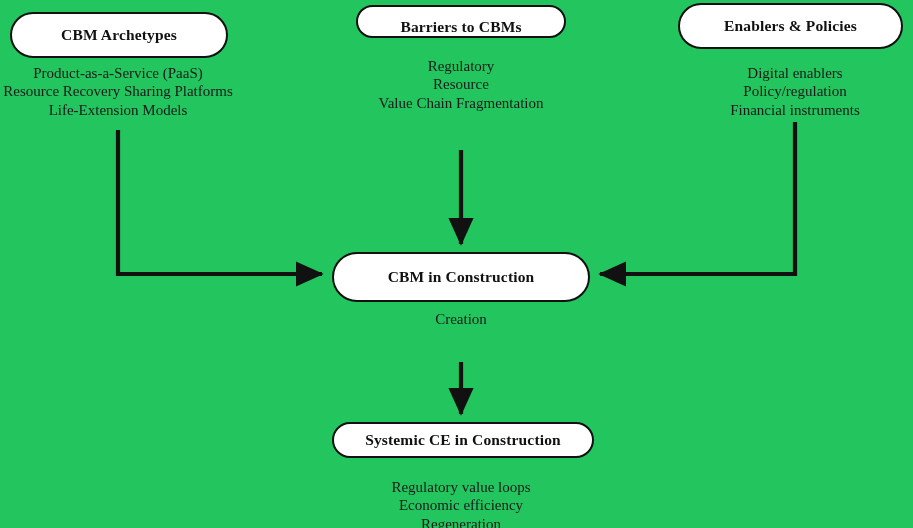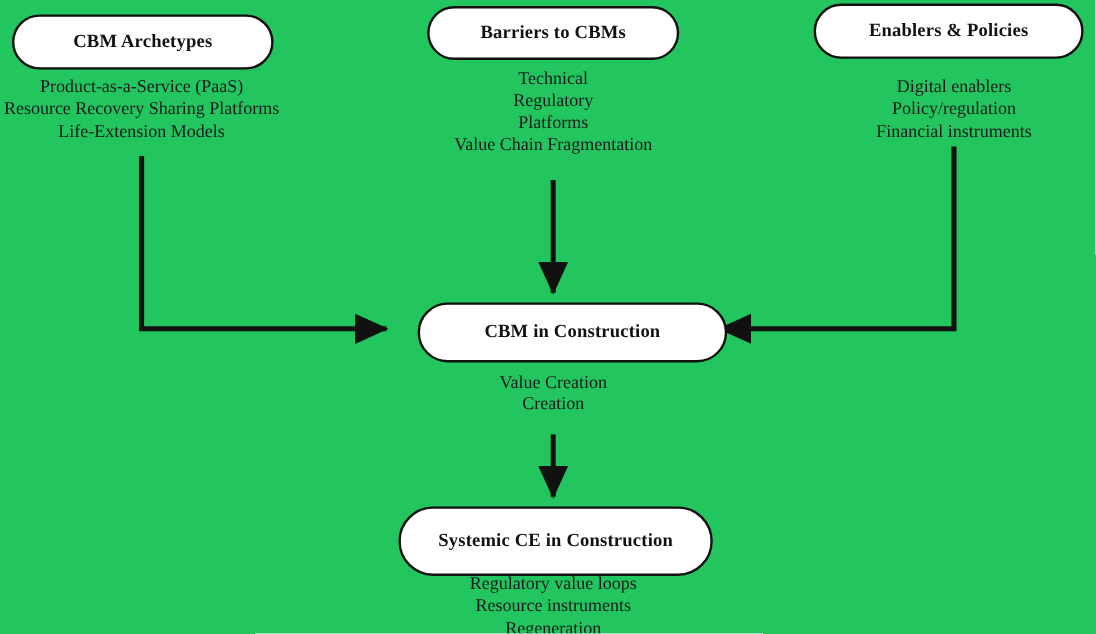--- a/index.html
+++ b/index.html
@@ -72,59 +72,57 @@
 
     <path d="M795,122 L795,274 L600,274" fill="none" stroke="#111111" stroke-width="4.2" stroke-linecap="butt" stroke-linejoin="miter" marker-end="url(#arrowhead)"></path>
 
     <path d="M461,362 L461,414" fill="none" stroke="#111111" stroke-width="4.2" stroke-linecap="butt" marker-end="url(#arrowhead)"></path>
   </svg>
 
   <div class="node" style="left:10px; top:12px; width:218px; height:46px;">
     <span class="node-label">CBM Archetypes</span>
   </div>
 
-  <div class="node" style="left:356px; top:5px; width:210px; height:45px;">
+  <div class="node" style="left:356px; top:5px; width:210px; height:33px;align-items:flex-end;">
     <span class="node-label">Barriers to CBMs</span>
   </div>
 
   <div class="node" style="left:678px; top:3px; width:225px; height:46px;">
     <span class="node-label">Enablers &amp; Policies</span>
   </div>
 
-  <div class="node" style="left:348px; top:252px; width:258px; height:50px;">
+  <div class="node" style="left:332px; top:252px; width:258px; height:50px;">
     <span class="node-label">CBM in Construction</span>
   </div>
 
-  <div class="node" style="left:332px; top:422px; width:262px; height:58px;">
+  <div class="node" style="left:332px; top:422px; width:262px; height:36px;">
     <span class="node-label">Systemic CE in Construction</span>
   </div>
 
   <div class="caption" style="left:-32px; top:64px; width:300px;">
     <div>Product-as-a-Service (PaaS)</div>
     <div>Resource Recovery Sharing Platforms</div>
     <div>Life-Extension Models</div>
   </div>
 
   <div class="caption" style="left:311px; top:57px; width:300px;">
-    <div>Technical</div>
     <div>Regulatory</div>
-    <div>Platforms</div>
+    <div>Resource</div>
     <div>Value Chain Fragmentation</div>
   </div>
 
   <div class="caption" style="left:645px; top:64px; width:300px;">
     <div>Digital enablers</div>
     <div>Policy/regulation</div>
     <div>Financial instruments</div>
   </div>
 
   <div class="caption" style="left:311px; top:310px; width:300px;">
-    <div>Value Creation</div>
     <div>Creation</div>
   </div>
 
   <div class="caption" style="left:311px; top:478px; width:300px;">
     <div>Regulatory value loops</div>
-    <div>Resource instruments</div>
+    <div>Economic efficiency</div>
     <div>Regeneration</div>
   </div>
 
 </div>
 
 </body></html>

